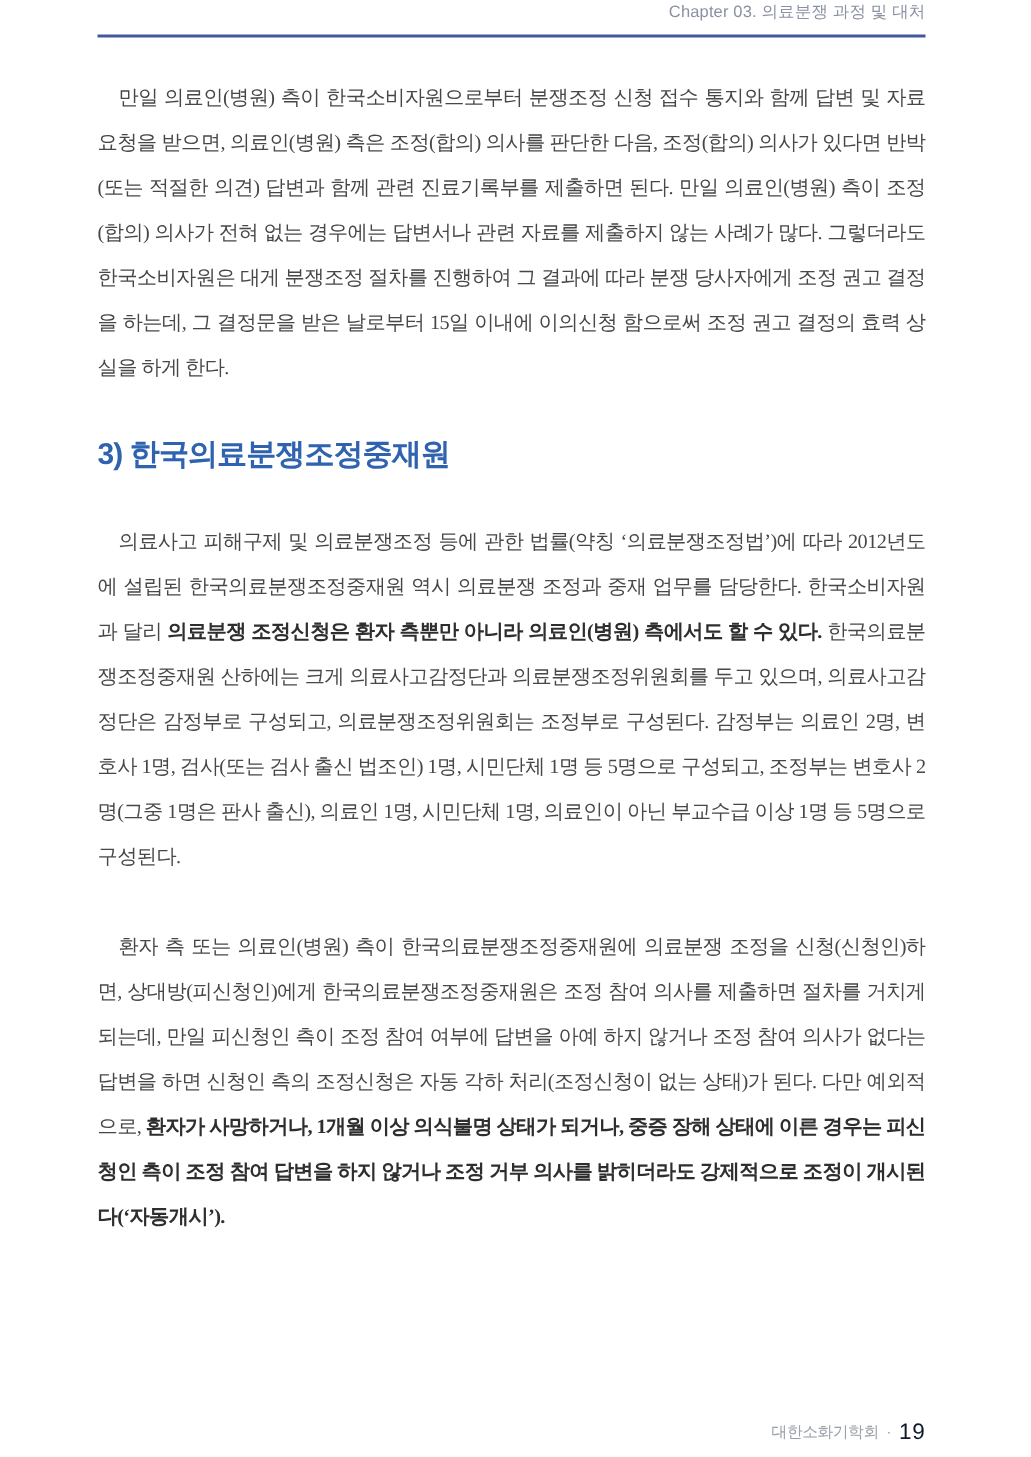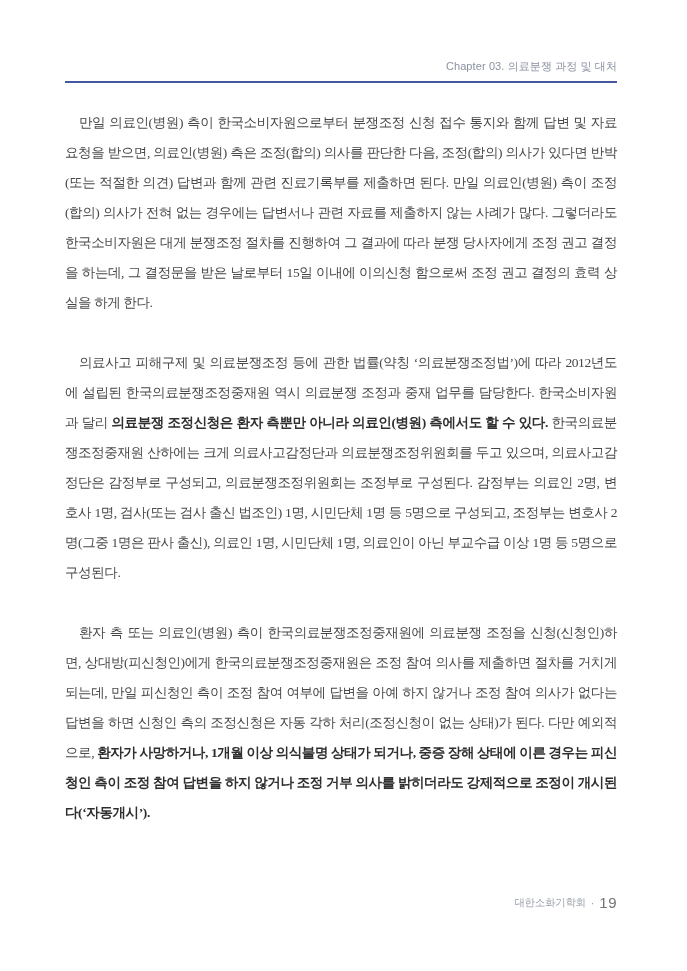--- a/index.html
+++ b/index.html
@@ -10,21 +10,21 @@
     background: #ffffff;
     font-family: "Liberation Sans", "DejaVu Sans", sans-serif;
     overflow: hidden;
     box-sizing: border-box;
   }
   .column {
     position: relative;
     margin: 0 70px 0 65px; 
   }
   
-  .header { padding-top: 58px; }
+  .header { }
   .chapter-label {
     text-align: right;
     font-size: 11px;
     letter-spacing: 0.1px;
     color: #8a91a1;
     line-height: 16px;
   }
   .header-rule {
     margin-top: 7px;
     height: 2px;
@@ -47,47 +47,48 @@
     margin: 28px 0 30px 0;
     font-size: 20px;
     font-weight: bold;
     letter-spacing: -0.6px;
     color: #2f63b0;
     line-height: 26px;
   }
   
   .footer {
     position: absolute;
-    top: 894px;
+    top: 946px;
     right: 70px;
     display: flex;
     align-items: center;
     gap: 5px;
     color: #9aa1aa;
   }
   .footer .publisher { font-size: 10.5px; letter-spacing: -0.3px; }
   .footer .dot { font-size: 10.5px; }
-  .footer .page-num { font-size: 15px; color: #737373; letter-spacing: 0.5px; }
+  .footer .page-num { font-size: 15px; color: #0f172a; letter-spacing: 0.5px; }
 </style>
 </head>
 <body>
 
 <div class="page">
   <div class="column">
 
     <div class="header">
       <div class="chapter-label">Chapter 03. 의료분쟁 과정 및 대처</div>
       <div class="header-rule"></div>
     </div>
 
     <div class="content">
 
 
       <p class="body-par indent">만일 의료인(병원) 측이 한국소비자원으로부터 분쟁조정 신청 접수 통지와 함께 답변 및 자료 요청을 받으면, 의료인(병원) 측은 조정(합의) 의사를 판단한 다음, 조정(합의) 의사가 있다면 반박(또는 적절한 의견) 답변과 함께 관련 진료기록부를 제출하면 된다. 만일 의료인(병원) 측이 조정(합의) 의사가 전혀 없는 경우에는 답변서나 관련 자료를 제출하지 않는 사례가 많다. 그렇더라도 한국소비자원은 대게 분쟁조정 절차를 진행하여 그 결과에 따라 분쟁 당사자에게 조정 권고 결정을 하는데, 그 결정문을 받은 날로부터 15일 이내에 이의신청 함으로써 조정 권고 결정의 효력 상실을 하게 한다.</p>
 
+      <h2 class="section-heading">3) 한국의료분쟁조정중재원</h2>
 
       <p class="body-par indent"><span>의료사고 피해구제 및 의료분쟁조정 등에 관한 법률(약칭 ‘의료분쟁조정법’)에 따라 2012년도에 설립된 한국의료분쟁조정중재원 역시 의료분쟁 조정과 중재 업무를 담당한다. 한국소비자원과 달리 </span><span class="b">의료분쟁 조정신청은 환자 측뿐만 아니라 의료인(병원) 측에서도 할 수 있다.</span><span> 한국의료분쟁조정중재원 산하에는 크게 의료사고감정단과 의료분쟁조정위원회를 두고 있으며, 의료사고감정단은 감정부로 구성되고, 의료분쟁조정위원회는 조정부로 구성된다. 감정부는 의료인 2명, 변호사 1명, 검사(또는 검사 출신 법조인) 1명, 시민단체 1명 등 5명으로 구성되고, 조정부는 변호사 2명(그중 1명은 판사 출신), 의료인 1명, 시민단체 1명, 의료인이 아닌 부교수급 이상 1명 등 5명으로 구성된다.</span></p>
 
       <p class="body-par indent"><span>환자 측 또는 의료인(병원) 측이 한국의료분쟁조정중재원에 의료분쟁 조정을 신청(신청인)하면, 상대방(피신청인)에게 한국의료분쟁조정중재원은 조정 참여 의사를 제출하면 절차를 거치게 되는데, 만일 피신청인 측이 조정 참여 여부에 답변을 아예 하지 않거나 조정 참여 의사가 없다는 답변을 하면 신청인 측의 조정신청은 자동 각하 처리(조정신청이 없는 상태)가 된다. 다만 예외적으로, </span><span class="b">환자가 사망하거나, 1개월 이상 의식불명 상태가 되거나, 중증 장해 상태에 이른 경우는 피신청인 측이 조정 참여 답변을 하지 않거나 조정 거부 의사를 밝히더라도 강제적으로 조정이 개시된다(‘자동개시’).</span></p>
 
     </div>
   </div>
 
   <div class="footer">
     <span class="publisher">대한소화기학회</span>

